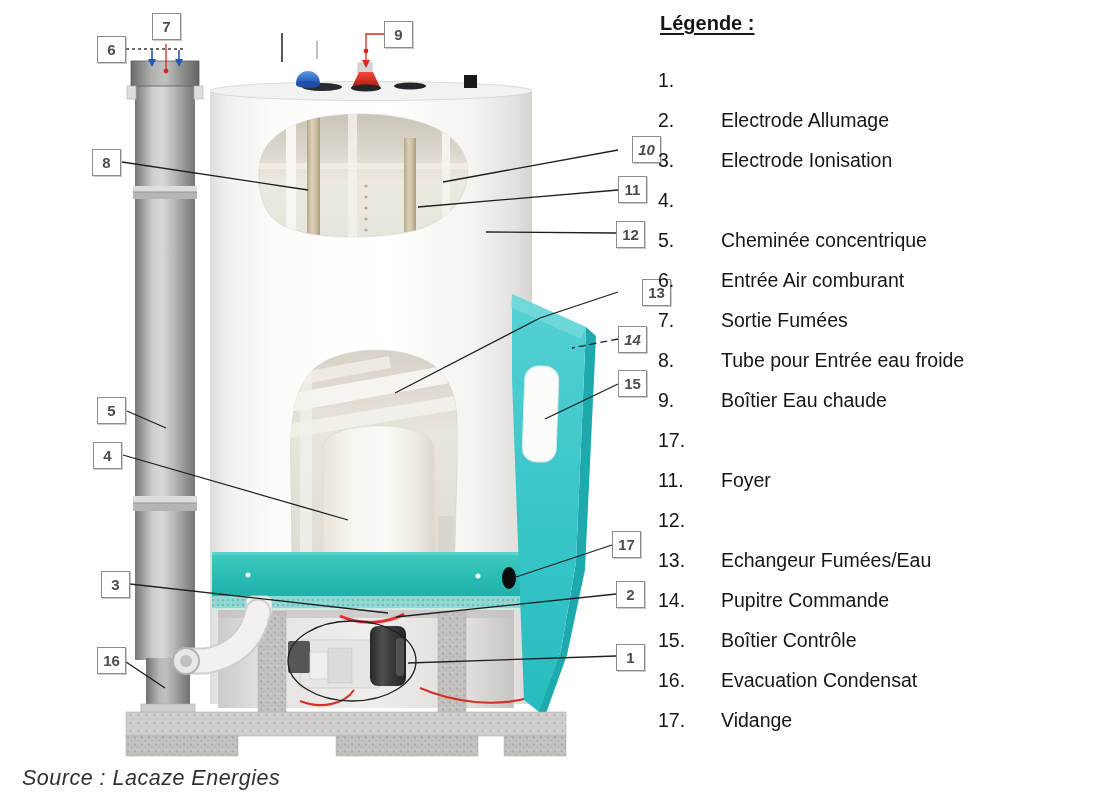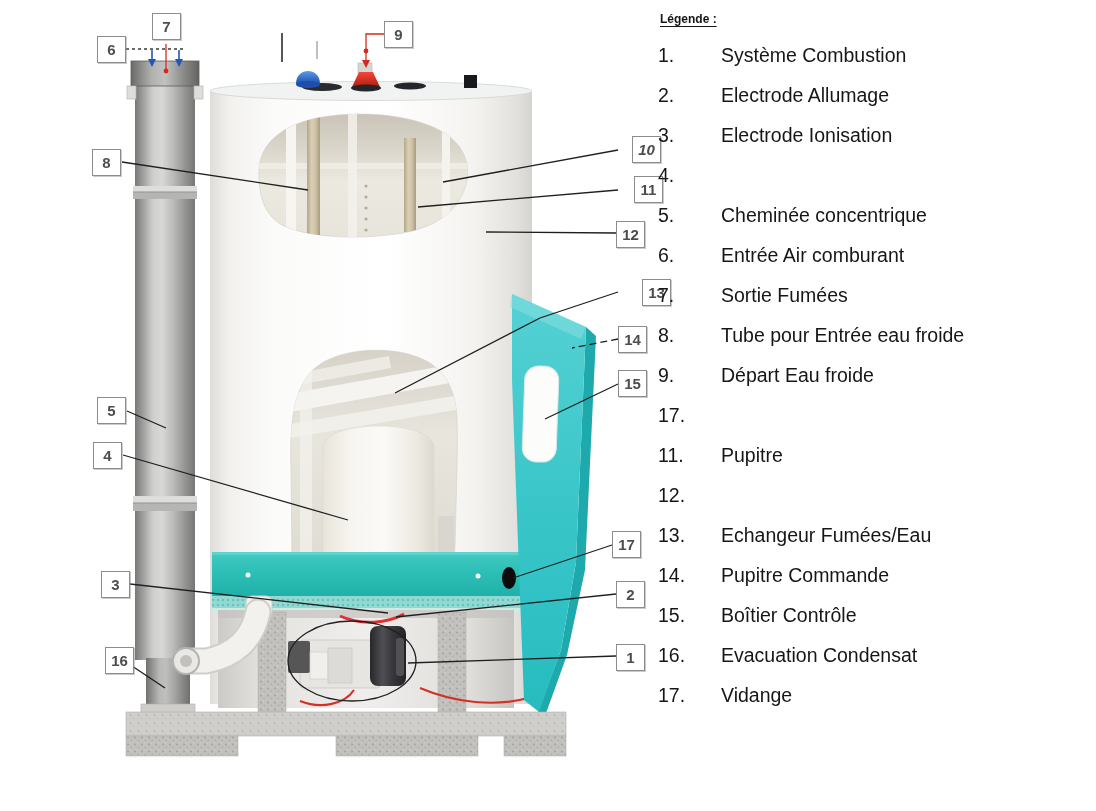--- a/index.html
+++ b/index.html
@@ -1,22 +1,22 @@
 <!DOCTYPE html>
 <html><head>
 <meta charset="utf-8">
 <style>
   html,body{margin:0;padding:0;background:#fff;}
   #stage{position:relative;width:1096px;height:811px;background:#fff;overflow:hidden;
          font-family:"Liberation Sans",sans-serif;}
   svg{position:absolute;left:0;top:0;}
   
   .legend{position:absolute;left:658px;top:12px;width:434px;color:#161616;}
-  .legend-title{font-size:12px;font-weight:bold;text-decoration:underline;
-                text-underline-offset:3px;margin:0 0 14px 2px;}
+  .legend-title{font-size:20px;font-weight:bold;text-decoration:underline;
+                text-underline-offset:3px;margin:0 0 30px 2px;}
   .legend-list{list-style:none;margin:0;padding:0;}
   .legend-item{display:flex;margin-bottom:9px;line-height:31px;font-size:19.5px;}
   .legend-num{flex:0 0 63px;}
   .legend-label{flex:1;text-align:justify;}
   
   #callout-layer{position:absolute;left:0;top:0;width:0;height:0;}
   .callout{position:absolute;width:27px;height:25px;background:#fff;
            border:1.4px solid #8c8c8c;box-shadow:1px 1px 0 rgba(140,140,140,.45);
            display:flex;align-items:center;justify-content:center;
            font-size:15px;font-weight:bold;color:#4d4d4d;}
@@ -293,40 +293,39 @@
         <polyline points="126,662 165,688" fill="none" stroke="#1f1f1f" stroke-width="1.3"></polyline>
       </g>
 </svg>
 
 <div id="callout-layer">
       <div class="callout" style="left: 152px; top: 13px;">7</div>
       <div class="callout" style="left: 97px; top: 36px;">6</div>
       <div class="callout" style="left: 384px; top: 21px;">9</div>
       <div class="callout" style="left: 92px; top: 149px;">8</div>
       <div class="callout" style="left: 632px; top: 136px; font-style: italic;">10</div>
-      <div class="callout" style="left: 618px; top: 176px; margin-left: 16px;">11</div>
+      <div class="callout" style="left: 618px; top: 176px;">11</div>
       <div class="callout" style="left: 616px; top: 221px;">12</div>
       <div class="callout" style="left: 642px; top: 279px;">13</div>
-      <div class="callout" style="left: 618px; top: 326px;">14</div>
+      <div class="callout" style="left: 618px; top: 326px; font-style: italic;">14</div>
       <div class="callout" style="left: 618px; top: 370px; text-align: center;">15</div>
       <div class="callout" style="left: 97px; top: 397px;">5</div>
       <div class="callout" style="left: 93px; top: 442px;">4</div>
       <div class="callout" style="left: 101px; top: 571px;">3</div>
       <div class="callout" style="left: 612px; top: 531px;">17</div>
       <div class="callout" style="left: 616px; top: 581px;">2</div>
       <div class="callout" style="left: 616px; top: 644px;">1</div>
-      <div class="callout" style="left: 105px; top: 647px;">16</div>
+      <div class="callout" style="left: 97px; top: 647px;">16</div>
     </div>
 
 <div class="legend">
   <div class="legend-title">Légende :</div>
   <ol class="legend-list" id="legend-list">
         <li class="legend-item">
     <span class="legend-num">1.</span>
-    <span class="legend-label">Système Combustion</span>
   </li>
         <li class="legend-item">
     <span class="legend-num">2.</span>
     <span class="legend-label">Electrode Allumage</span>
   </li>
         <li class="legend-item">
     <span class="legend-num">3.</span>
     <span class="legend-label">Electrode Ionisation</span>
   </li>
         <li class="legend-item">
@@ -343,28 +342,28 @@
         <li class="legend-item">
     <span class="legend-num">7.</span>
     <span class="legend-label">Sortie Fumées</span>
   </li>
         <li class="legend-item">
     <span class="legend-num">8.</span>
     <span class="legend-label">Tube pour Entrée eau froide</span>
   </li>
         <li class="legend-item">
     <span class="legend-num">9.</span>
-    <span class="legend-label">Départ Eau froide</span>
+    <span class="legend-label">Boîtier Eau chaude</span>
   </li>
         <li class="legend-item">
     <span class="legend-num">17.</span>
   </li>
         <li class="legend-item">
     <span class="legend-num">11.</span>
-    <span class="legend-label">Pupitre</span>
+    <span class="legend-label">Foyer</span>
   </li>
         <li class="legend-item">
     <span class="legend-num">12.</span>
   </li>
         <li class="legend-item">
     <span class="legend-num">13.</span>
     <span class="legend-label">Echangeur Fumées/Eau</span>
   </li>
         <li class="legend-item">
     <span class="legend-num">14.</span>
@@ -378,14 +377,15 @@
     <span class="legend-num">16.</span>
     <span class="legend-label">Evacuation Condensat</span>
   </li>
         <li class="legend-item">
     <span class="legend-num">17.</span>
     <span class="legend-label">Vidange</span>
   </li>
       </ol>
 </div>
 
+<div class="source">Source : Lacaze Energies</div>
 
 </div>
 
 </body></html>

